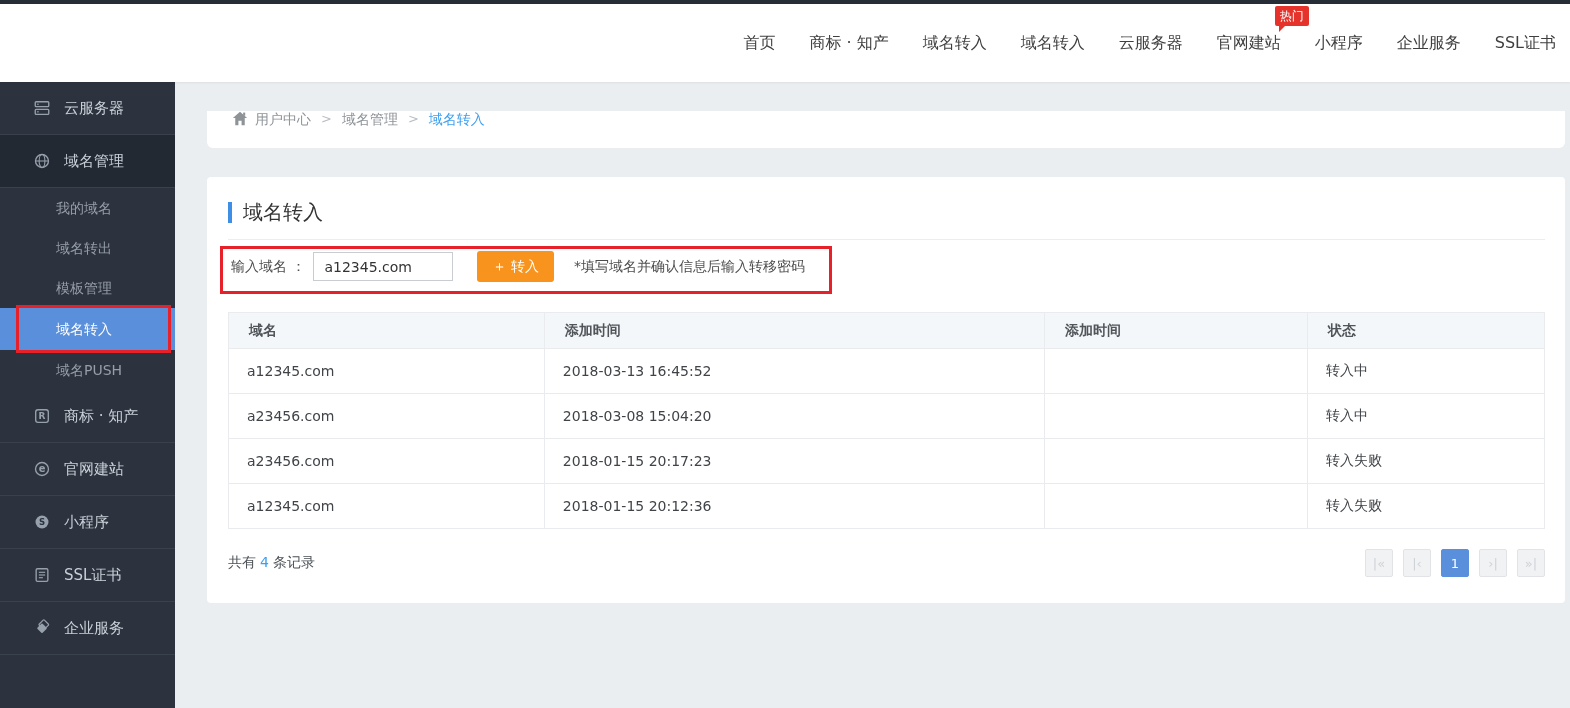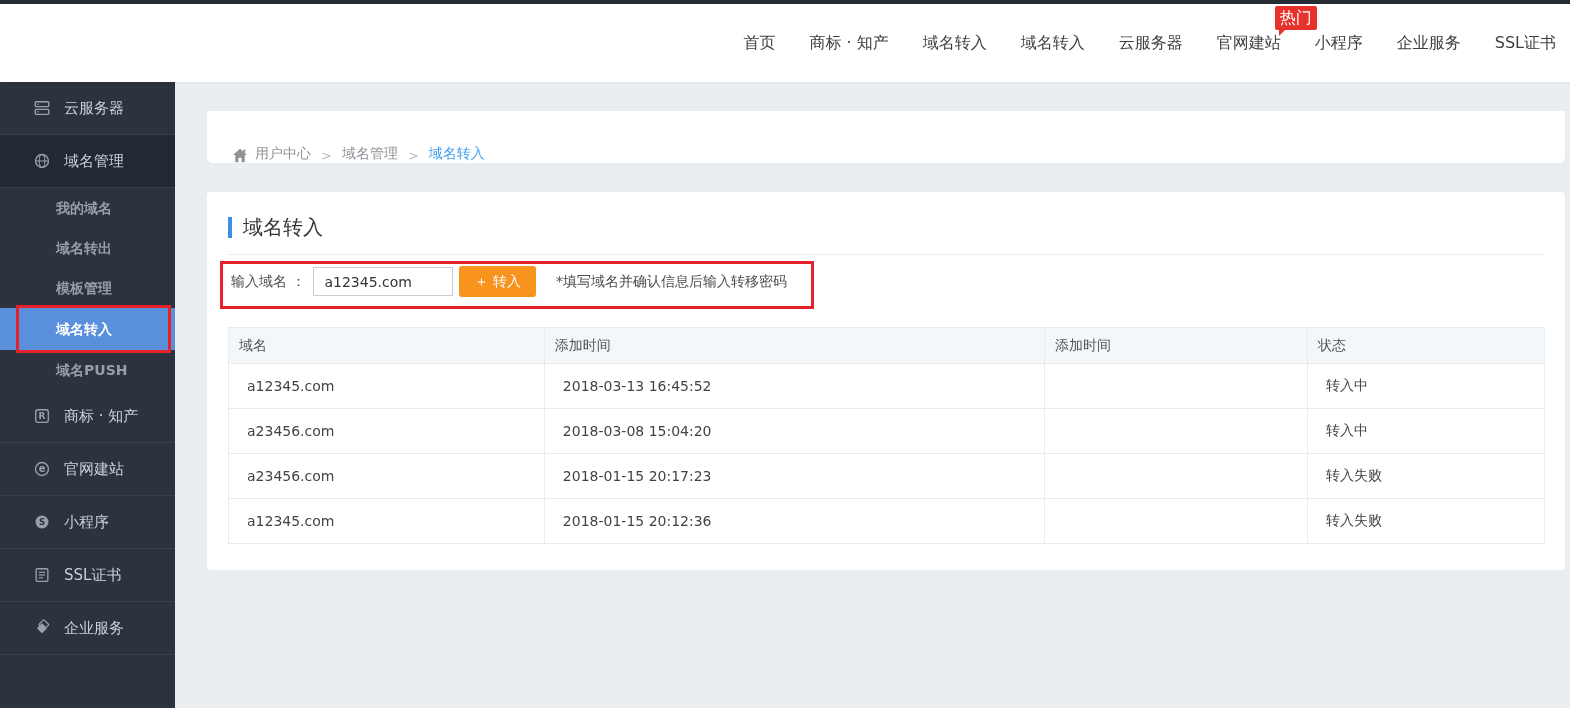--- a/index.html
+++ b/index.html
@@ -5,58 +5,58 @@
   * { margin:0; padding:0; box-sizing:border-box; }
   html,body { width:1570px; height:708px; overflow:hidden; }
   body { font-family:"DejaVu Sans","Liberation Sans",sans-serif; background:#eaeef1; font-size:14px; color:#404448; }
 
   
   .topstrip { height:4px; background:#272d37; }
   .header { height:78px; background:#fff; display:flex; align-items:center; box-shadow:0 1px 2px rgba(0,0,0,.06); position:relative; z-index:5; }
   .logo { margin-left:30px; font-size:38px; font-weight:800; color:#4fa3ea; letter-spacing:2px; white-space:nowrap; }
   .nav { margin-left:auto; display:flex; align-items:center; gap:34px; padding-right:14px; list-style:none; }
   .nav-item { position:relative; font-size:16px; color:#3f3f3f; cursor:pointer; white-space:nowrap; }
-  .hot-badge { position:absolute; top:-27px; left:58px; background:#e5332b; color:#fff; font-size:16px; line-height:1; padding:4px 5px; border-radius:2px; }
+  .hot-badge { position:absolute; top:-27px; left:58px; background:#e5332b; color:#fff; font-size:12px; line-height:1; padding:4px 5px; border-radius:2px; }
   .hot-badge:after { content:""; position:absolute; left:4px; bottom:-6px; border:4px solid transparent; border-top-color:#e5332b; border-left-color:#e5332b; }
 
   
   .layout { display:flex; height:626px; }
   .sidebar { width:175px; background:#2c333e; flex:none; }
   .side-item { height:53px; display:flex; align-items:center; padding-left:33px; color:#c9d0d8; font-size:15px; border-bottom:1px solid #39414c; cursor:pointer; }
   .side-item .icon { width:18px; height:18px; margin-right:13px; display:inline-flex; }
   .side-item.expanded { background:#232933; }
-  .submenu { list-style:none;font-weight:bold; }
+  .submenu { list-style:none; }
   .sub-item { height:40px; line-height:40px; padding-left:56px; color:#969ea9; font-size:14px; cursor:pointer; position:relative; }
   .sub-item.active { background:#5a8fdc; color:#fff; height:42px; line-height:42px; }
   .sub-item.active .annotation { position:absolute; left:16px; right:4px; top:-3px; bottom:-3px; border:3px solid #e62129; pointer-events:none; }
 
   .content { flex:1; padding:0 5px 0 32px; }
 
   
-  .crumb-bar { margin-top:29px; height:52px; background:#fff; border-radius:0 0 6px 6px; display:flex; align-items:flex-end; padding-left:25px; color:#8e9398; }
+  .crumb-bar { margin-top:29px; height:37px; background:#fff; border-radius:0 0 6px 6px; display:flex; align-items:flex-start; padding-left:25px; color:#8e9398; }
   .crumb-bar .homeicon { display:inline-flex; margin-right:7px; }
   .crumb-sep { margin:0 10px; color:#b9bdc2; font-size:13px; }
   .crumb-link { color:#8e9398; cursor:pointer; }
   .crumb-current { color:#3d9ff0; cursor:pointer; }
 
   
   .card { margin-top:29px; background:#fff; border-radius:4px; padding:22px 20px 26px 21px; }
   .card-title { font-size:20px; color:#333; font-weight:normal; display:flex; align-items:center; }
   .accent { width:4px; height:21px; background:#3e8ee6; margin-right:11px; display:inline-block; }
   .title-divider { border-bottom:1px solid #ededf0; margin-top:13px; }
 
   .transfer-form { display:inline-flex; align-items:center; border:3px solid #e62129; margin-top:6px; margin-left:-8px; padding:2px 24px 9px 8px; }
   .form-label { color:#4d4d4d; margin-right:8px; white-space:nowrap; }
   .domain-input { width:140px; height:29px; border:1px solid #c9ccd0; padding:0 10px; font-size:14px; color:#333; font-family:inherit; outline:none; }
-  .transfer-btn { margin-left:6px; height:31px; padding:0 15px; background:#f8931d; color:#fff; border:none; border-radius:3px; font-size:14px; cursor:pointer; font-family:inherit; white-space:nowrap; }
+  .transfer-btn { margin-left:24px; height:31px; padding:0 15px; background:#f8931d; color:#fff; border:none; border-radius:3px; font-size:14px; cursor:pointer; font-family:inherit; white-space:nowrap; }
   .form-note { margin-left:20px; color:#4d4d4d; font-size:14px; white-space:nowrap; }
 
   
   table.records { width:100%; border-collapse:collapse; margin-top:18px; font-size:14px; }
-  .records th { background:#f4f7f9; border:1px solid #e9ebee; text-align:left; font-weight:normal; color:#50555a; height:36px; padding-left:10px; }
+  .records th { background:#f4f7f9; border:1px solid #e9ebee; text-align:left; font-weight:bold; color:#50555a; height:36px; padding-left:20px; }
   .records td { border:1px solid #e9ebee; height:45px; padding-left:18px; color:#404448; }
   .col-domain { width:24%; } .col-added { width:38%; } .col-ttime { width:20%; } .col-status { width:18%; }
   .st-pending { color:#ff9a4e; }
   .st-failed  { color:#ee3f3a; }
 
   
   .list-footer { margin-top:20px; display:flex; align-items:center; justify-content:space-between; }
   .summary { color:#4c5156; }
   .summary .count { color:#3d9ff0; margin:0 4px; }
   .pager { display:flex; gap:10px; }
@@ -244,18 +244,30 @@
           </tr>
           <tr>
             <td>a12345.com</td>
             <td>2018-01-15 20:12:36</td>
             <td></td>
             <td class="st-failed">转入失败</td>
           </tr>
         </tbody>
       </table>
 
+      <div class="list-footer">
+        <div class="summary">
+          <span>共有</span><span class="count">4</span><span>条记录</span>
+        </div>
+        <div class="pager">
+          <div class="page-btn">|«</div>
+          <div class="page-btn">|‹</div>
+          <div class="page-btn current">1</div>
+          <div class="page-btn">›|</div>
+          <div class="page-btn">»|</div>
+        </div>
+      </div>
 
     </div>
 
 
   </div>
 </div>
 
 </body></html>

